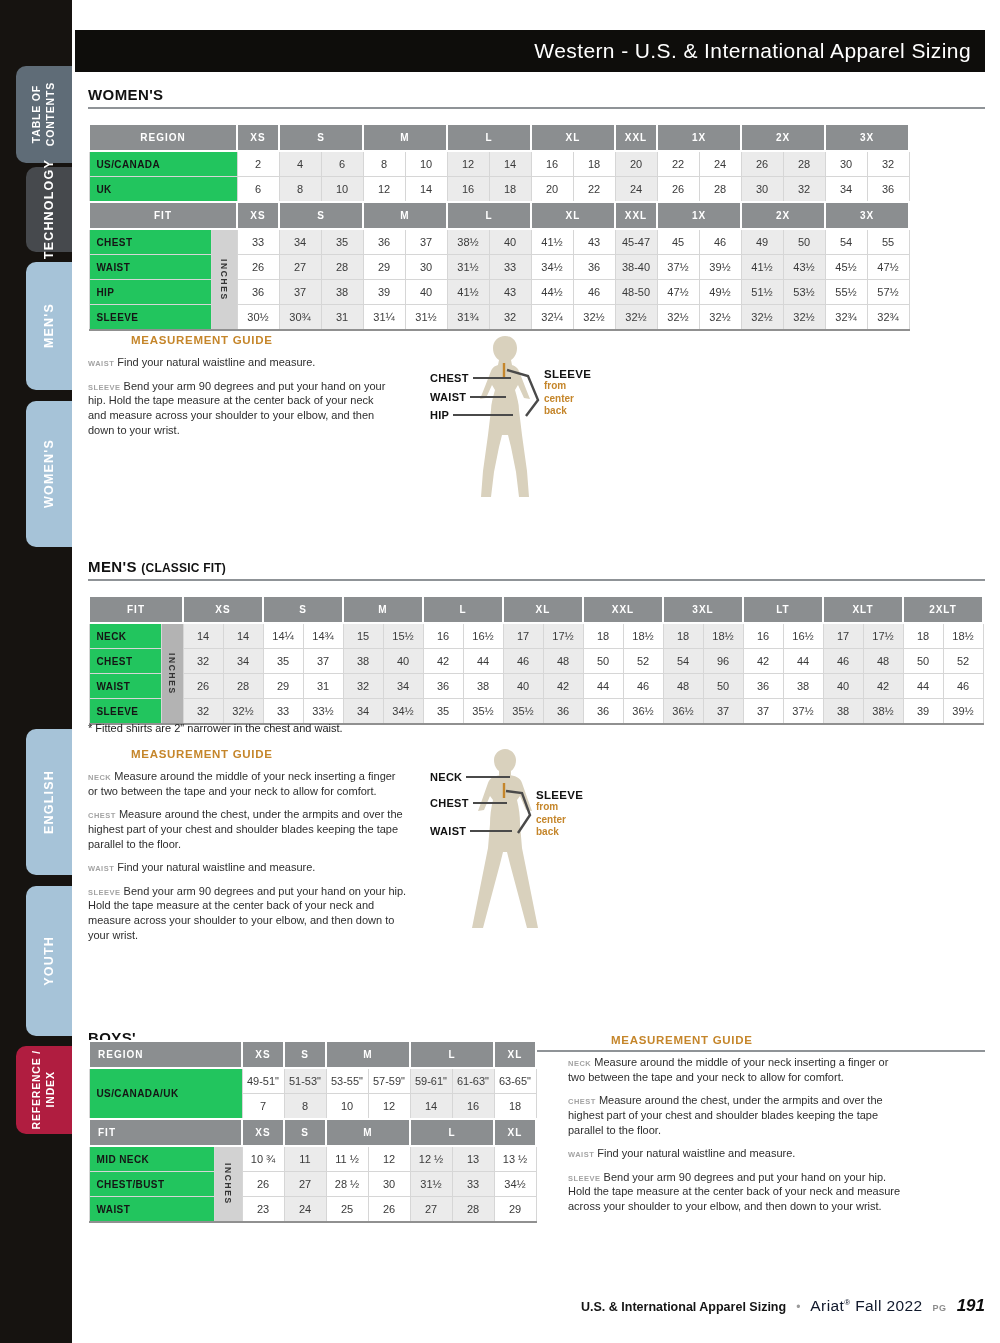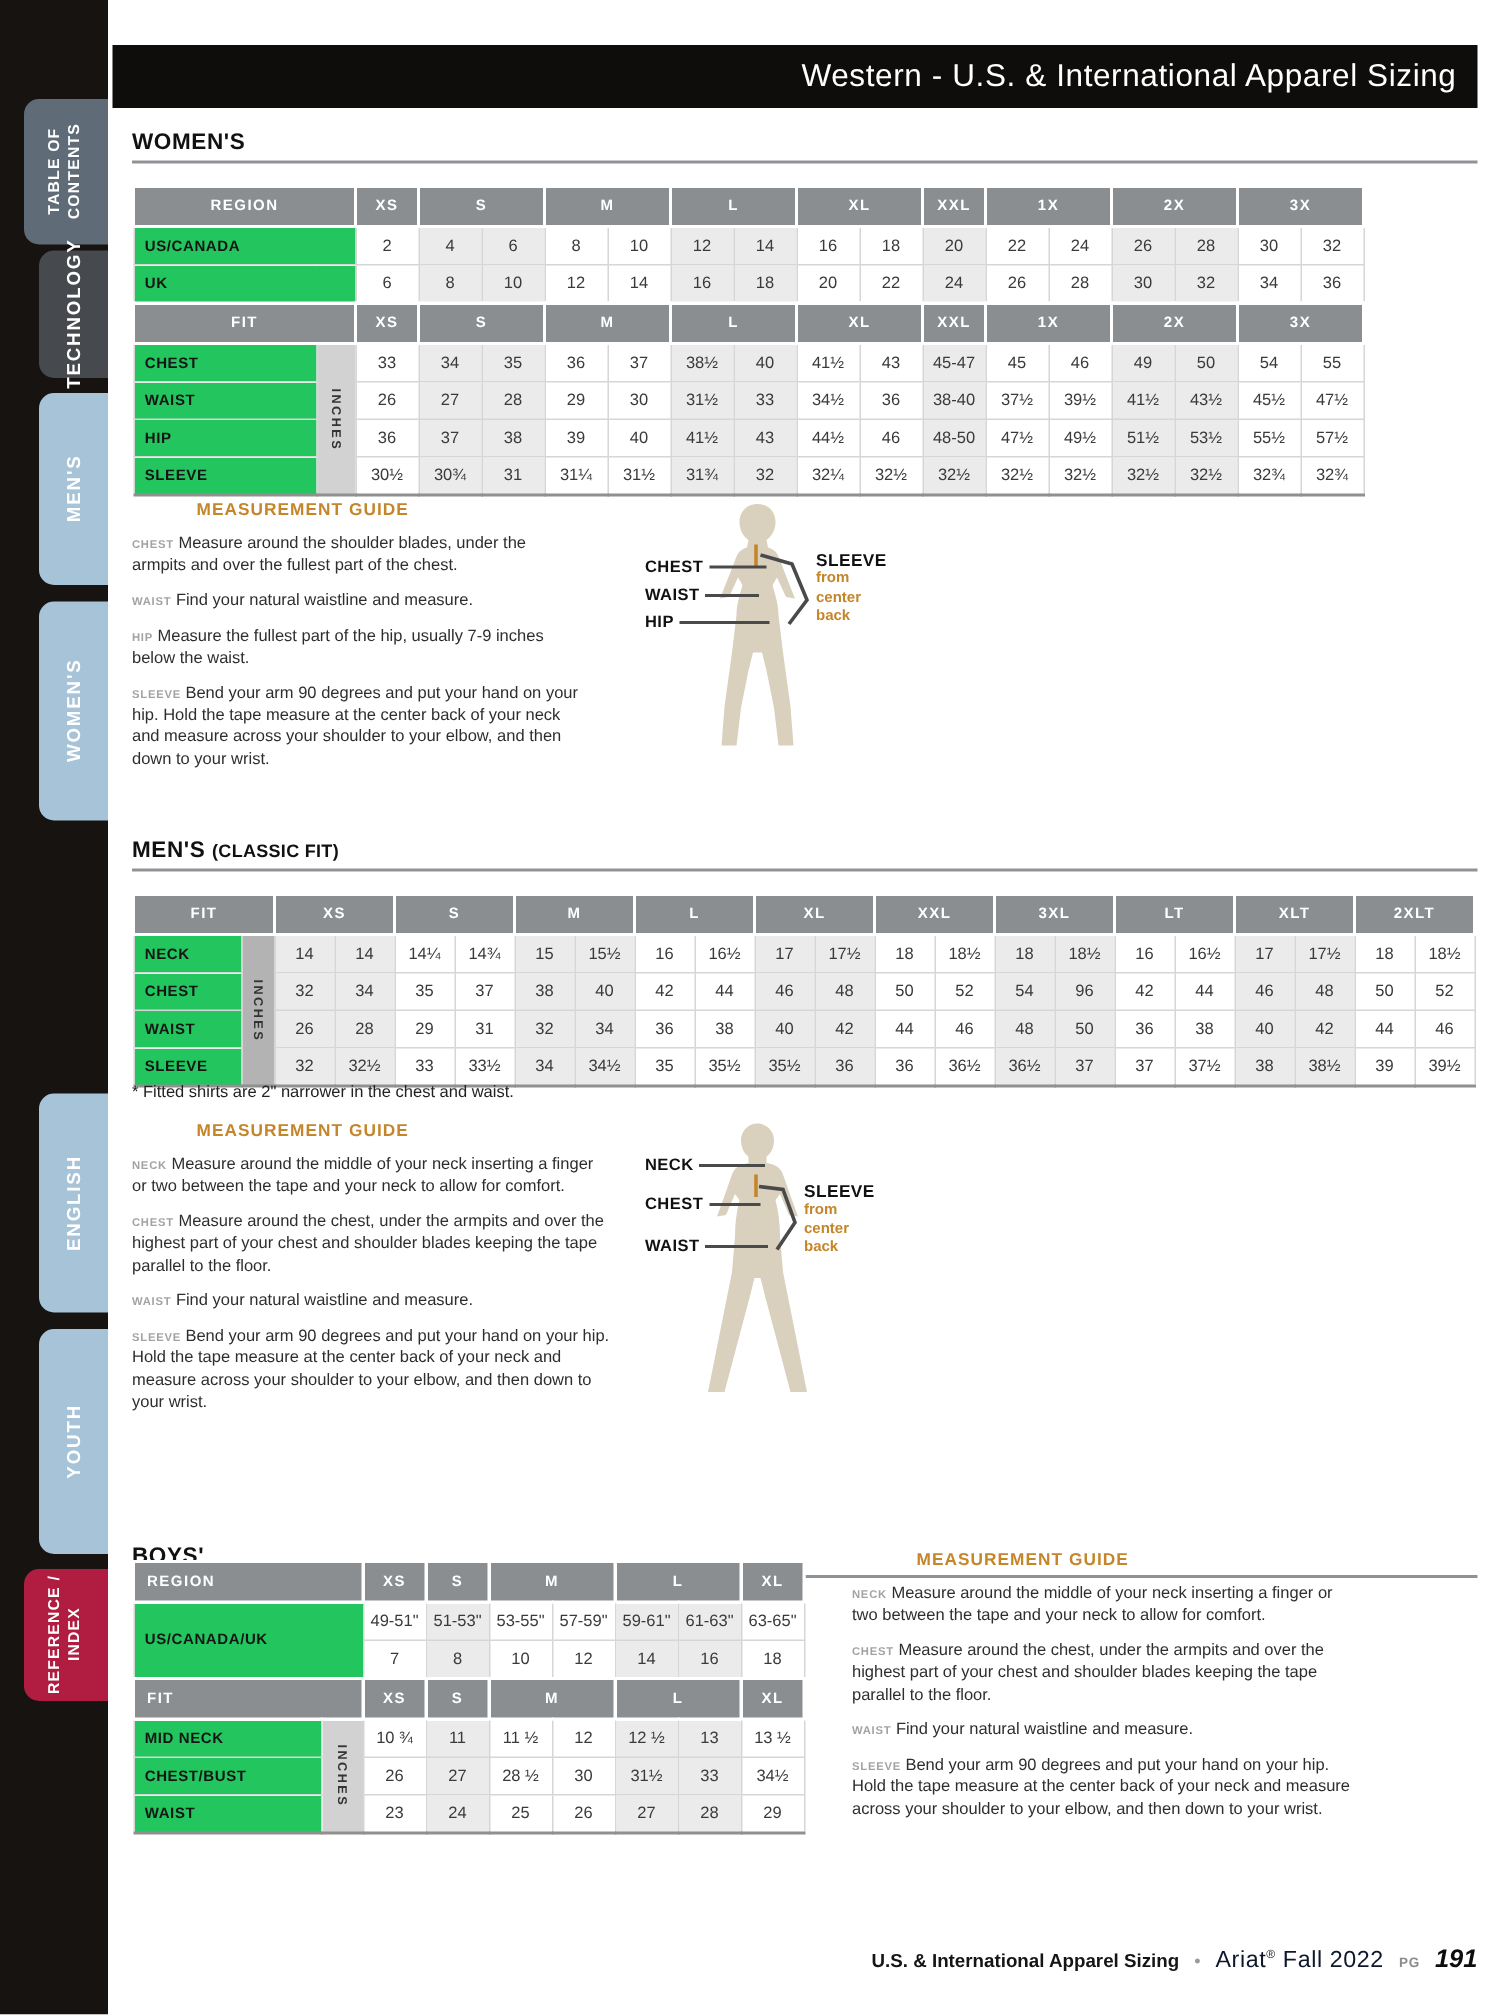--- a/index.html
+++ b/index.html
@@ -263,23 +263,21 @@
           <td class="d sh" data-name="size-value-cell">32½</td>
           <td class="d" data-name="size-value-cell">32¾</td>
           <td class="d" data-name="size-value-cell">32¾</td>
         </tr>
       </tbody>
     </table>
   </div>
 
 <div class="guide" style="left:88px;top:334px;width:300px;" id="women-guide-mount" data-name="womens-measurement-guide">
     <div class="guide-title" data-name="measurement-guide-title">MEASUREMENT GUIDE</div>
-    <div class="guide-item" data-name="measurement-guide-item"><span class="guide-term" data-name="measurement-guide-term">CHEST</span>Measure around the shoulder blades, under the armpits and over the fullest part of the chest.</div>
     <div class="guide-item" data-name="measurement-guide-item"><span class="guide-term" data-name="measurement-guide-term">WAIST</span>Find your natural waistline and measure.</div>
-    <div class="guide-item" data-name="measurement-guide-item"><span class="guide-term" data-name="measurement-guide-term">HIP</span>Measure the fullest part of the hip, usually 7-9 inches below the waist.</div>
     <div class="guide-item" data-name="measurement-guide-item"><span class="guide-term" data-name="measurement-guide-term">SLEEVE</span>Bend your arm 90 degrees and put your hand on your hip. Hold the tape measure at the center back of your neck and measure across your shoulder to your elbow, and then down to your wrist.</div>
   </div>
 
 <div class="figure" style="left:420px;top:330px;width:270px;height:185px;" data-name="womens-measurement-figure">
   <svg class="sil" style="left:40px;top:4px;" width="90" height="170" viewBox="0 0 90 170" data-name="womens-figure-silhouette">
     <path fill="#d9d1bd" d="M45 2c-7 0-12 5-12 12 0 6 3 10 6 12l-1 5c0 0 4 1 7 1 3 0 7-1 7-1l-1-5c3-2 6-6 6-12 0-7-5-12-12-12z"></path>
     <path fill="#d9d1bd" d="M45 30c-7 0-12 2-14 7l-7 18-4 10 6-1 6-13 3 5c-2 7-4 14-4 20l-3 25-5 36-2 26 10 0 3-25 5-25 3-12 6 0 3 12 5 25 3 25 10 0-2-26-5-36-3-25c0-6-2-13-4-20l3-5 6 13 6 1-4-10-7-18c-2-5-7-7-14-7z"></path>
   </svg>
   <svg class="overlay" width="270" height="185" viewBox="0 0 270 185" data-name="womens-figure-callout-lines">
     <line x1="84" y1="33" x2="84" y2="48" stroke="#c5862b" stroke-width="2.4"></line>

